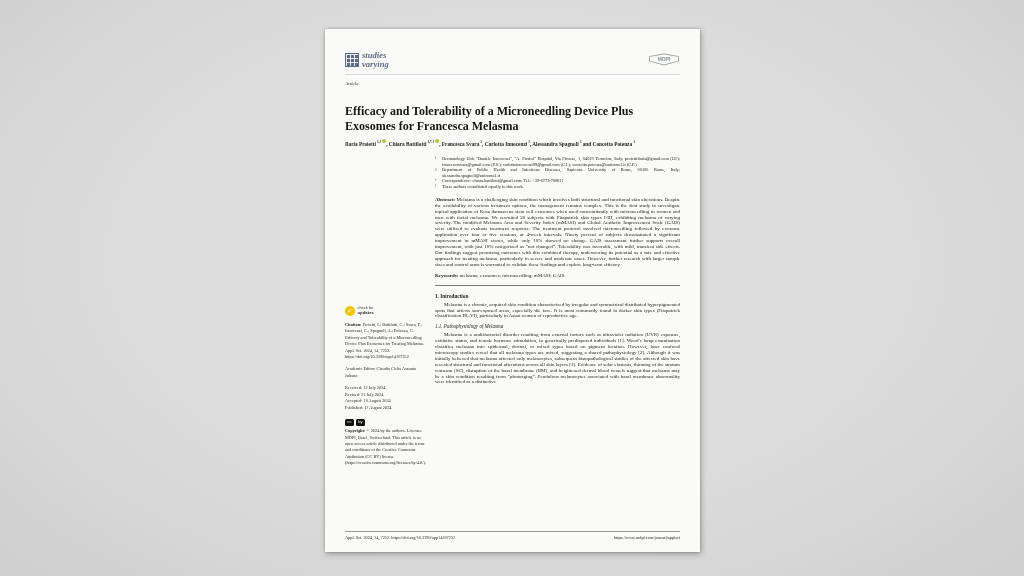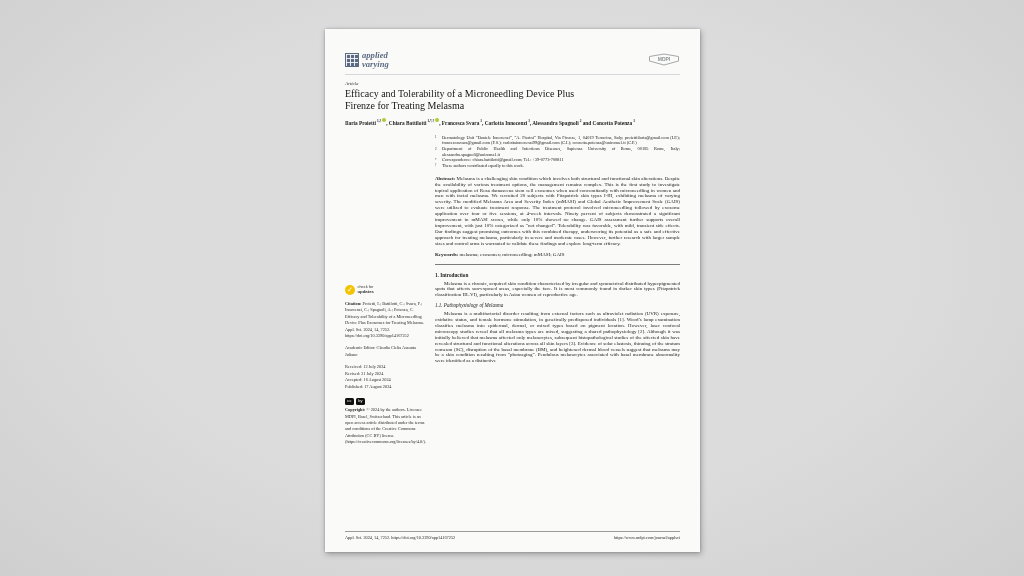--- a/index.html
+++ b/index.html
@@ -26,21 +26,21 @@
     background-image:
       linear-gradient(to right, rgba(255,255,255,.85) 1px, transparent 1px),
       linear-gradient(to bottom, rgba(255,255,255,.85) 1px, transparent 1px);
     background-size:4px 4px; border:1px solid #5c6b84;
   }
   .logo-txt { font-style:italic; font-weight:bold; font-size:8.6px; line-height:1.04; color:#5c6b84; }
   .mdpi-logo { width:32px; height:13px; }
 
   
   .article-type { margin-top:6px; font-size:4.9px; font-style:italic; color:#2b2b2b; }
-  .title { margin-top:2px; font-size:10px; font-weight:normal; line-height:1.26; color:#161616; }
+  .title { margin-top:18px; font-size:12px; font-weight:bold; line-height:1.26; color:#161616; }
   .authors { margin-top:5px; font-size:5.3px; font-weight:bold; line-height:1.7; color:#1b1b1b; }
   .authors sup { font-size:3.4px; margin-left:1px; }
   .orcid { display:inline-block; width:4px; height:4px; border-radius:50%;
            background:#a6ce39; vertical-align:super; margin-left:1px; }
 
   
   .cols { display:flex; gap:9px; margin-top:7px; }
   .sidebar { flex:0 0 72px; margin-top:150px; font-size:4.3px; line-height:1.5; color:#2a2a2a; }
   .main { flex:1; font-size:5px; line-height:1.19; text-align:justify; }
 
@@ -83,34 +83,34 @@
 <body>
 
 <div class="canvas">
   <div class="paper">
     <div class="content">
 
       <div class="hdr">
         <div class="logo-wrap">
           <span class="logo-ico"></span>
           <span class="logo-txt">
-            <span style="display:block">applied</span>
+            <span style="display:block">studies</span>
             <span style="display:block">varying</span>
           </span>
         </div>
         <svg class="mdpi-logo" viewBox="0 0 64 26">
           <polygon points="3,7 32,2 61,7 61,16 32,24 3,16" fill="none" stroke="#8f9396" stroke-width="1.6"></polygon>
           <text x="32" y="16" text-anchor="middle" font-family="Liberation Sans, sans-serif" font-size="10" font-weight="bold" fill="#8f9396">MDPI</text>
         </svg>
       </div>
 
       <div class="article-type">Article</div>
       <div class="title">
         <span style="display:block">Efficacy and Tolerability of a Microneedling Device Plus</span>
-        <span style="display:block">Firenze for Treating Melasma</span>
+        <span style="display:block">Exosomes for Francesca Melasma</span>
       </div>
 
       <div class="authors">
         <span>Ilaria Proietti</span><sup>1,†</sup><span class="orcid"></span><span>, </span><span>Chiara Battilotti</span><sup>1,*,†</sup><span class="orcid"></span><span>, </span><span>Francesca Svara</span><sup>1</sup><span>, </span><span>Carlotta Innocenzi</span><sup>1</sup><span>, </span><span>Alessandra Spagnoli</span><sup>2</sup><span> </span>
         <span>and Concetta Potenza</span><sup>1</sup>
       </div>
 
       <div class="cols">
 
         <div class="sidebar">

